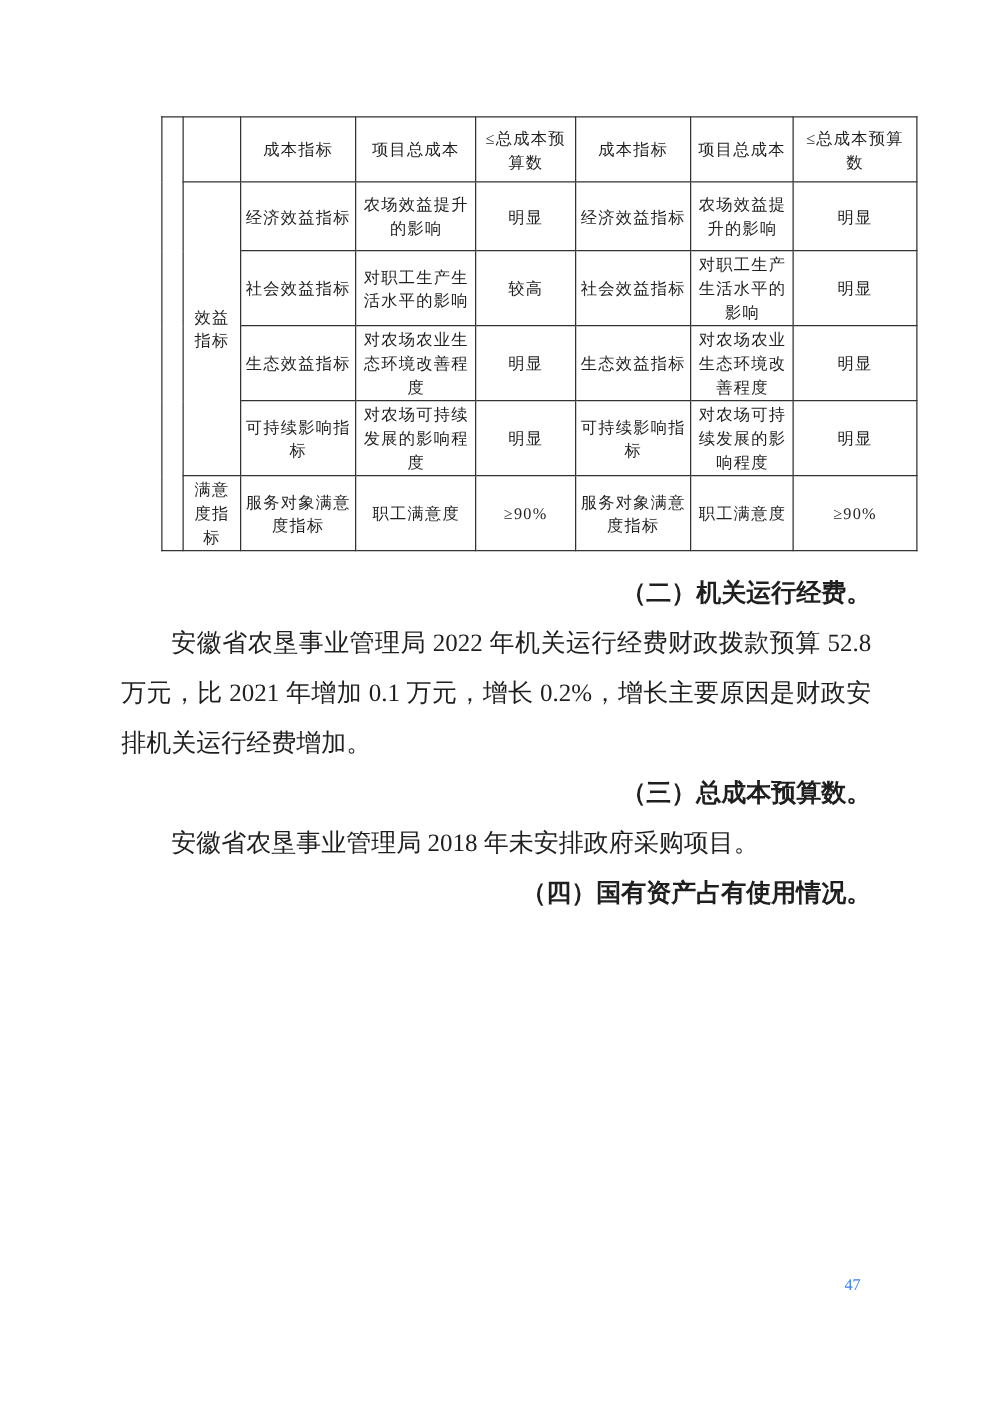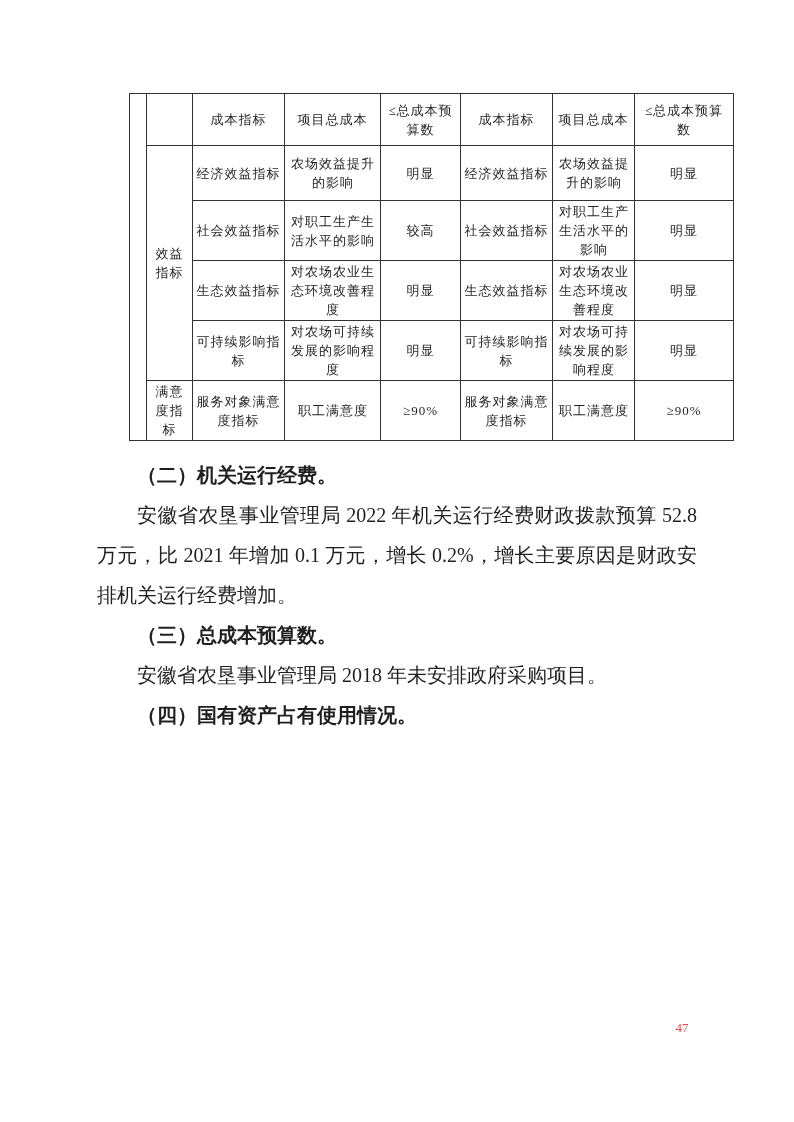--- a/index.html
+++ b/index.html
@@ -48,28 +48,28 @@
     left: 97px; top: 455px;
     width: 600px;
     font-size: 20px;
     line-height: 40px;
     text-align: justify;
   }
   .text-area h3, .text-area p {
     margin: 0;
     text-indent: 2em;
   }
-  .text-area h3 { font-size: 20px; font-weight: bold; text-align: left; }
+  .text-area h3 { font-size: 20px; font-weight: bold; text-align: right; }
   .page-number {
     position: absolute;
     left: 662px; top: 1020px;
     width: 40px;
     text-align: center;
     font-size: 13px;
-    color: #ef4444;
+    color: #3b82f6;
   }
 </style>
 </head>
 <body>
 
 <div class="page">
 
   <div class="tbl-wrap">
     <table class="perf">
       <colgroup>

